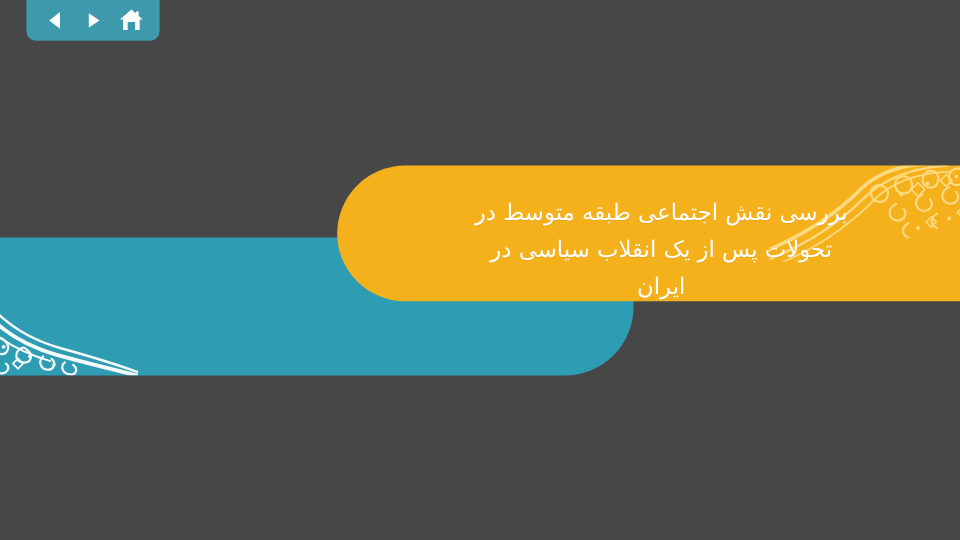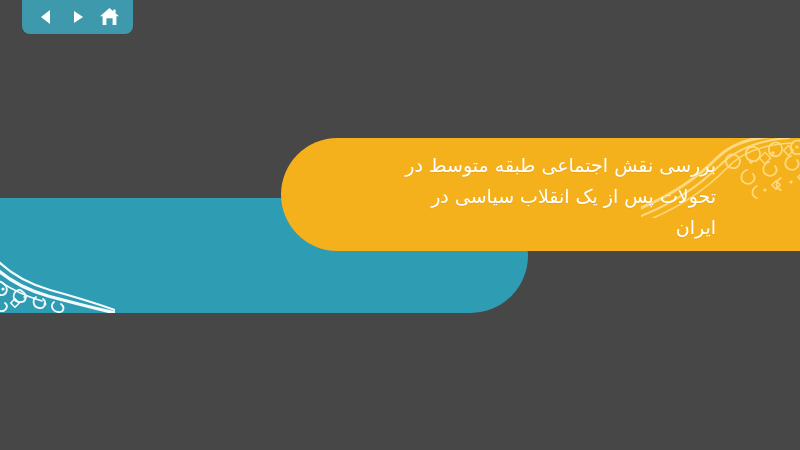--- a/index.html
+++ b/index.html
@@ -77,23 +77,23 @@
     position: absolute;
     right: 0;
     top: 0;
     width: 200px;
     height: 80px;
     pointer-events: none;
   }
   #title-text {
     position: absolute;
     right: 125px;
-    top: 12px;
+    top: 24px;
     width: 330px;
-    text-align: right;
+    text-align: center;
     direction: rtl;
     color: #ffffff;
     font-size: 19px;
     line-height: 31px;
     font-weight: 500;
     white-space: pre-line;
     text-shadow: 0 1px 0 rgba(0,0,0,0.06);
   }
 </style>
 </head>

